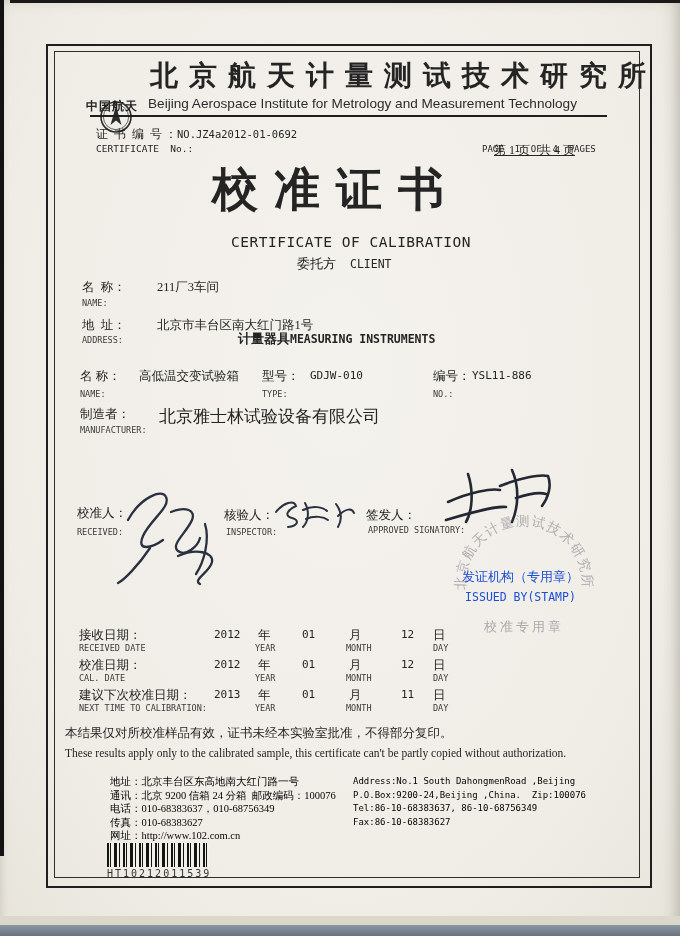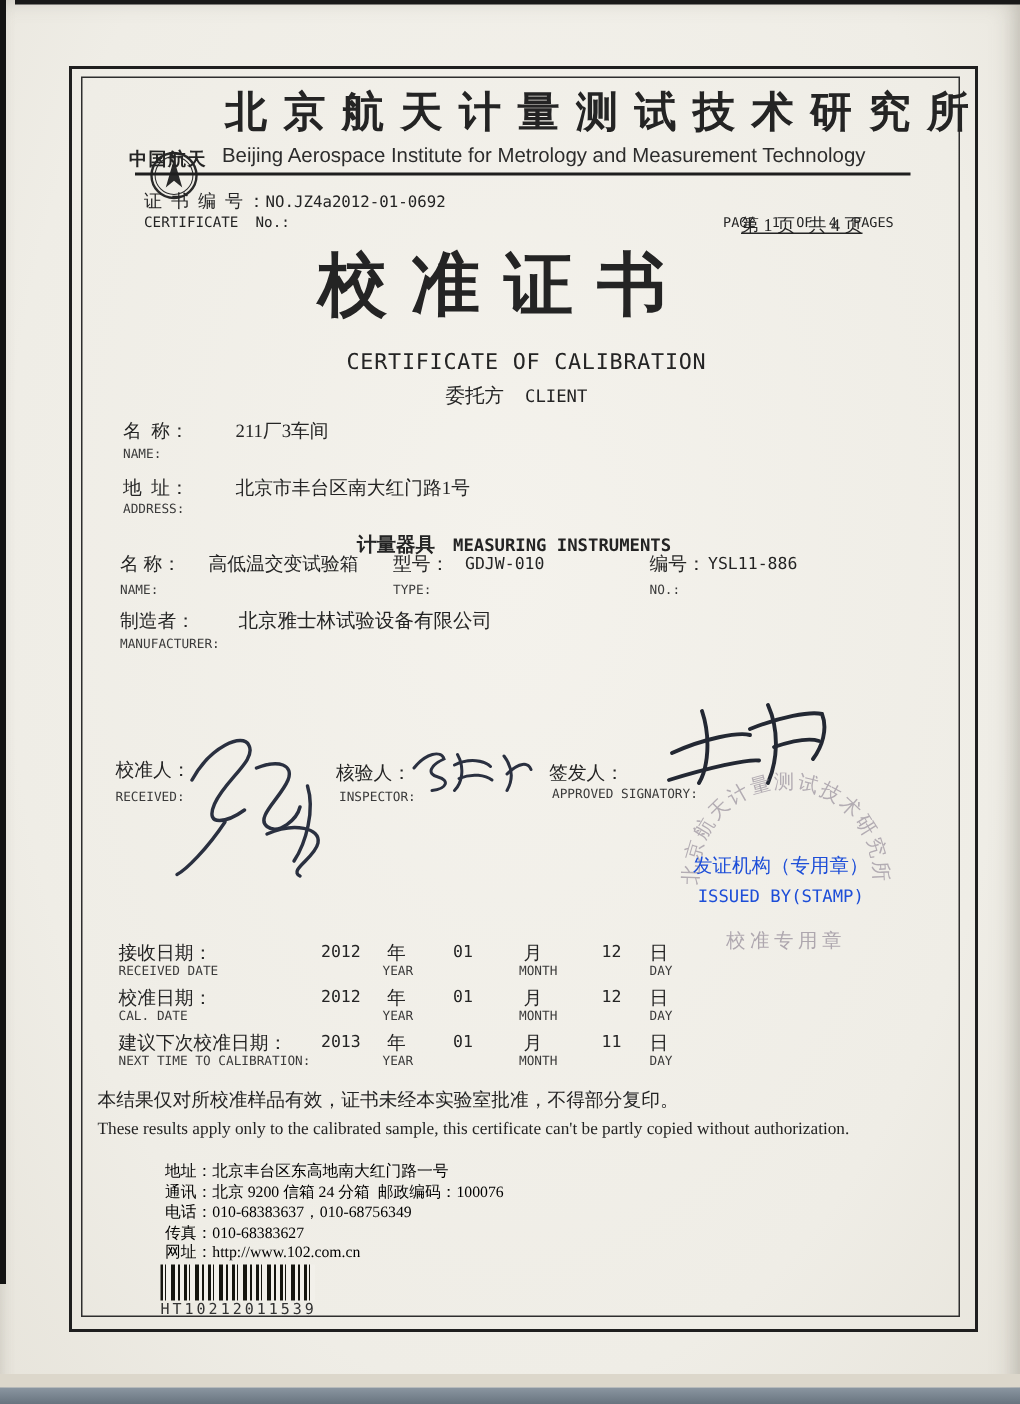--- a/index.html
+++ b/index.html
@@ -62,35 +62,35 @@
     <span class="en" style="font-size:11.5px;">CLIENT</span>
   </div>
 
   <div class="t cn" style="left:82px;top:280px;font-size:12.5px;">名  称：</div>
   <div class="t cn" style="left:157px;top:280px;font-size:12.5px;">211厂3车间</div>
   <div class="t en sub" style="left:82px;top:299px;">NAME:</div>
   <div class="t cn" style="left:82px;top:318px;font-size:12.5px;">地  址：</div>
   <div class="t cn" style="left:157px;top:318px;font-size:12.5px;">北京市丰台区南大红门路1号</div>
   <div class="t en sub" style="left:82px;top:336px;">ADDRESS:</div>
 
-  <div class="t row" style="left:238px;top:356px;gap:12px;">
+  <div class="t row" style="left:238px;top:332px;">
     <span class="cn" style="font-size:13px;font-weight:bold;">计量器具</span>
     <span class="en" style="font-size:11.5px;font-weight:bold;">MEASURING INSTRUMENTS</span>
   </div>
   <div class="t cn" style="left:80px;top:369px;font-size:12.5px;">名 称：</div>
   <div class="t cn" style="left:139px;top:369px;font-size:12.5px;">高低温交变试验箱</div>
   <div class="t cn" style="left:262px;top:369px;font-size:12.5px;">型号：</div>
   <div class="t en" style="left:310px;top:370px;font-size:11px;">GDJW-010</div>
   <div class="t cn" style="left:433px;top:369px;font-size:12.5px;">编号：</div>
   <div class="t en" style="left:472px;top:370px;font-size:11px;">YSL11-886</div>
   <div class="t en sub" style="left:80px;top:390px;">NAME:</div>
   <div class="t en sub" style="left:262px;top:390px;">TYPE:</div>
   <div class="t en sub" style="left:433px;top:390px;">NO.:</div>
   <div class="t cn" style="left:80px;top:407px;font-size:12.5px;">制造者：</div>
-  <div class="t cn" style="left:159px;top:407px;font-size:13px;">北京雅士林试验设备有限公司</div>
+  <div class="t cn" style="left:159px;top:407px;font-size:17px;">北京雅士林试验设备有限公司</div>
   <div class="t en sub" style="left:80px;top:426px;">MANUFACTURER:</div>
 
   <div class="t cn" style="left:77px;top:506px;font-size:12.5px;">校准人：</div>
   <div class="t en sub" style="left:77px;top:528px;">RECEIVED:</div>
   <div class="t cn" style="left:224px;top:508px;font-size:12.5px;">核验人：</div>
   <div class="t en sub" style="left:226px;top:528px;">INSPECTOR:</div>
   <div class="t cn" style="left:366px;top:508px;font-size:12.5px;">签发人：</div>
   <div class="t en sub" style="left:368px;top:526px;">APPROVED SIGNATORY:</div>
 
   <svg style="position:absolute;left:0;top:0;pointer-events:none;" width="680" height="936">
@@ -179,20 +179,26 @@
   <div class="t cn" style="left:65px;top:726px;font-size:12.5px;">本结果仅对所校准样品有效，证书未经本实验室批准，不得部分复印。</div>
   <div class="t cn" style="left:65px;top:747px;font-size:11.5px;">These results apply only to the calibrated sample, this certificate can't be partly copied without authorization.</div>
 
   <div style="position:absolute;left:110px;top:775px;">
     <div class="cn" style="font-size:10.5px;line-height:13.5px;white-space:pre;">地址：北京丰台区东高地南大红门路一号</div>
     <div class="cn" style="font-size:10.5px;line-height:13.5px;white-space:pre;">通讯：北京 9200 信箱 24 分箱  邮政编码：100076</div>
     <div class="cn" style="font-size:10.5px;line-height:13.5px;white-space:pre;">电话：010-68383637，010-68756349</div>
     <div class="cn" style="font-size:10.5px;line-height:13.5px;white-space:pre;">传真：010-68383627</div>
     <div class="cn" style="font-size:10.5px;line-height:13.5px;white-space:pre;">网址：http://www.102.com.cn</div>
   </div>
+  <div style="position:absolute;left:353px;top:775px;">
+    <div class="en" style="font-size:9px;line-height:13.5px;white-space:pre;">Address:No.1 South DahongmenRoad ,Beijing</div>
+    <div class="en" style="font-size:9px;line-height:13.5px;white-space:pre;">P.O.Box:9200-24,Beijing ,China.  Zip:100076</div>
+    <div class="en" style="font-size:9px;line-height:13.5px;white-space:pre;">Tel:86-10-68383637, 86-10-68756349</div>
+    <div class="en" style="font-size:9px;line-height:13.5px;white-space:pre;">Fax:86-10-68383627</div>
+  </div>
 
   <div class="barcode"></div>
   <div class="t en" style="left:107px;top:868px;font-size:10px;letter-spacing:2px;color:#333;">HT10212011539</div>
 
   <div class="scan-top"></div>
   <div class="scan-left"></div>
   <div class="edge-light"></div>
   <div class="edge-band"></div>
 </div>
 

